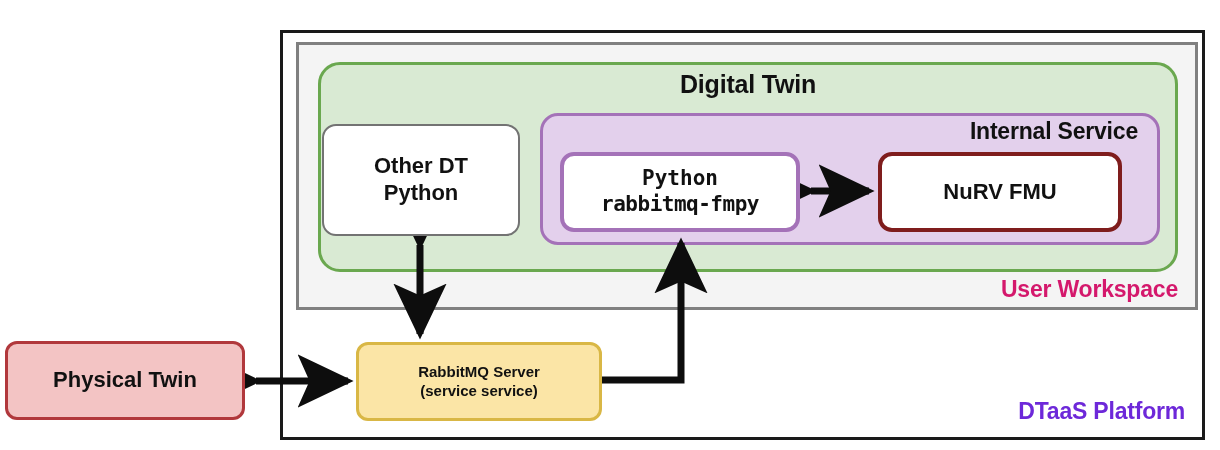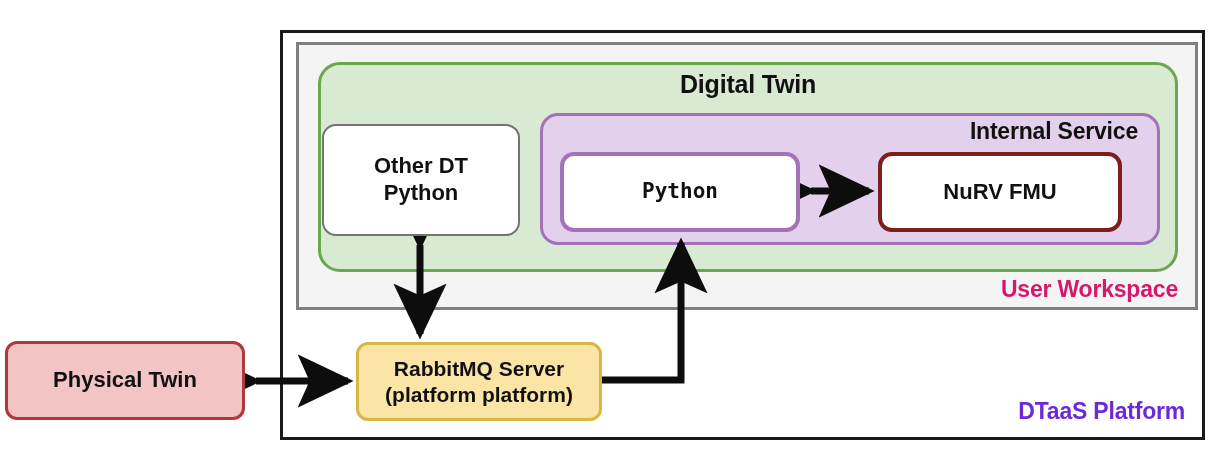--- a/index.html
+++ b/index.html
@@ -102,21 +102,21 @@
     background:#ffffff;
     border:4px solid #7f1d1d;
     border-radius:14px;
     font-size:22px;
   }
   .node-rabbit{
     left:356px; top:342px; width:246px; height:79px;
     background:#fbe5a6;
     border:3px solid #d9b745;
     border-radius:12px;
-    font-size:21px;
+    font-size:15px;
     flex-direction:column;
   }
   .node-physical{
     left:5px; top:341px; width:240px; height:79px;
     background:#f3c4c4;
     border:3px solid #b1383c;
     border-radius:12px;
     font-size:22px;
   }
 
@@ -167,28 +167,29 @@
 
   <div class="abs node node-other-dt">
     <div>
       <span>Other DT</span><br>
       <span>Python</span>
     </div>
   </div>
 
   <div class="abs node node-python">
     <span class="ln1">Python</span>
+    <span class="ln2">rabbitmq-fmpy</span>
   </div>
 
   <div class="abs node node-nurv">
     <span>NuRV FMU</span>
   </div>
 
   <div class="abs node node-rabbit">
     <span>RabbitMQ Server</span>
-    <span>(platform platform)</span>
+    <span>(service service)</span>
   </div>
 
   <div class="abs node node-physical">
     <span>Physical Twin</span>
   </div>
 
 </div>
 
 </body></html>

